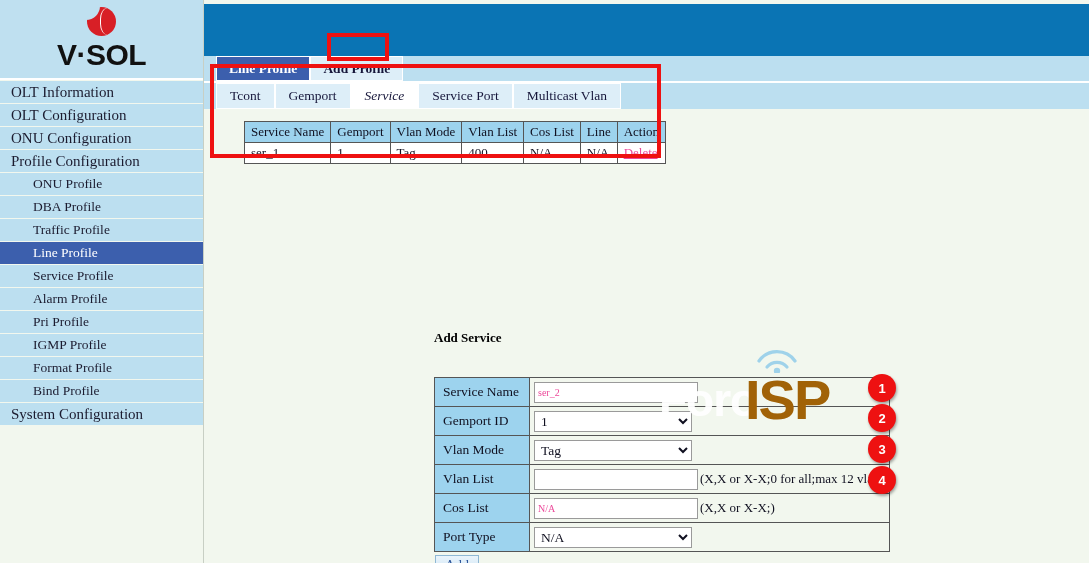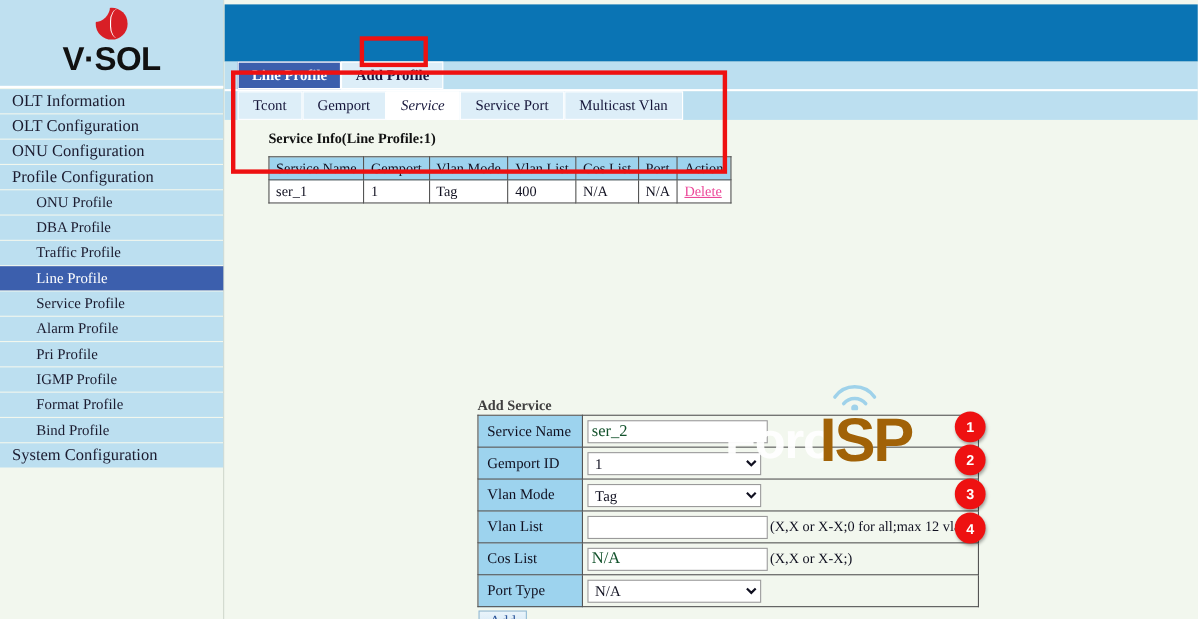--- a/index.html
+++ b/index.html
@@ -220,24 +220,24 @@
     white-space: nowrap;
   }
   td a.del {
     color: #ec4899;
     text-decoration: underline;
   }
 
   .section-label {
     position: absolute;
     left: 230px;
-    top: 252px;
+    top: 221px;
     font-size: 13px;
     font-weight: bold;
-    color: #404040;
+    color: #000000;
   }
 
   table.form {
     position: absolute;
     left: 230px;
     top: 268px;
     border-collapse: collapse;
     border: 1px solid #555;
     font-size: 13.5px;
     background: transparent;
@@ -255,22 +255,22 @@
     white-space: nowrap;
   }
   table.form td.fld {
     background: transparent;
     width: 342px;
     padding: 0 0 0 4px;
     white-space: nowrap;
   }
   input.txt {
     font-family: "Liberation Serif", serif;
-    font-size: 15px;
-    color: #14532d;
+    font-size: 10px;
+    color: #ec4899;
     height: 17px;
     border: 1px solid #9a9a9a;
     background: #ffffff;
     padding: 1px 3px;
     box-sizing: content-box;
     outline: none;
   }
   input.w160 { width: 156px; }
   select.sel {
     font-family: "Liberation Serif", serif;
@@ -415,31 +415,30 @@
         <div class="wm-foro">Foro</div>
         <div class="wm-isp">ISP</div>
         <svg class="wm-wifi" viewBox="0 0 44 26">
           <path d="M4 14 A22 22 0 0 1 40 14" stroke="#9fd2ea" stroke-width="3.2" fill="none" stroke-linecap="round"></path>
           <path d="M12 20 A13 13 0 0 1 32 20" stroke="#9fd2ea" stroke-width="3.2" fill="none" stroke-linecap="round"></path>
           <circle cx="22" cy="24" r="3.2" fill="#9fd2ea"></circle>
         </svg>
       </div>
 
       <div class="panel">
-        <div class="panel-title">Service Info(Line Profile:1)</div>
         <div style="padding:8px 0 0 18px;">
           <table class="grid">
             <thead>
               <tr>
                 <th>Service Name</th>
                 <th>Gemport</th>
                 <th>Vlan Mode</th>
                 <th>Vlan List</th>
                 <th>Cos List</th>
-                <th>Port</th>
+                <th>Line</th>
                 <th>Action</th>
               </tr>
             </thead>
             <tbody>
               <tr>
                 <td>ser_1</td>
                 <td>1</td>
                 <td>Tag</td>
                 <td>400</td>
                 <td>N/A</td>

